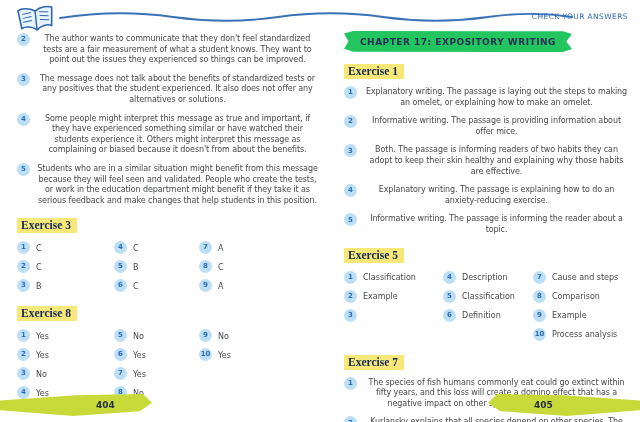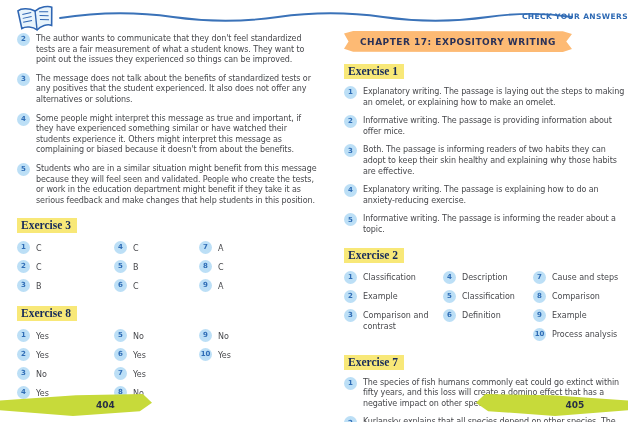--- a/index.html
+++ b/index.html
@@ -7,77 +7,76 @@
     width:640px;height:422px;position:relative;overflow:hidden;
     background:#ffffff;
     font-family:"DejaVu Sans",sans-serif;
     color:#47484c;
   }
   
   .hdr-book{position:absolute;left:15px;top:4px;width:42px;height:32px;}
   .hdr-wave{position:absolute;left:58px;top:9px;}
   .hdr-label{
     position:absolute;right:12px;top:12px;
-    font-size:7.5px;font-weight:bold;letter-spacing:.4px;
+    font-size:7.5px;font-weight:normal;letter-spacing:.4px;
     color:#2e6ab4;white-space:nowrap;
   }
   
   .page-left{position:absolute;left:17px;top:34px;width:302px;}
   .page-right{position:absolute;left:344px;top:30px;width:286px;}
   
   .para-item{display:flex;gap:6px;margin-bottom:8px;font-size:8px;line-height:10.6px;letter-spacing:-.1px;}
   .num-badge{
     flex:none;width:13px;height:13px;border-radius:50%;
     background:#bcdff6;color:#2f6db6;
     font-size:7px;font-weight:bold;
     display:inline-flex;align-items:center;justify-content:center;
     margin-top:-1px;
   }
-  .para-text{flex:1;}
+  .para-text{flex:1;text-align:center;}
   
   .ex-heading{
     display:inline-block;
     font-family:"Liberation Serif",serif;font-weight:bold;
     font-size:11.5px;color:#15295a;
     background:#f8e878;padding:1px 6px 2px 4px;
     margin:3px 0 8px 0;
   }
   
   .answers{display:grid;margin-bottom:4px;}
   .answers.left-grid{grid-template-columns:97px 85px 1fr;}
   .answers.right-grid{grid-template-columns:99px 90px 1fr;}
   .ans-col{display:flex;flex-direction:column;}
   .ans-row{display:flex;gap:6px;margin-bottom:6px;font-size:8px;line-height:11px;align-items:flex-start;}
   .ans-row .num-badge{margin-top:0;}
   .ans-label{padding-top:1.5px;}
   
   .chapter-banner{
     display:inline-block;
-    background:#fdba74;color:#2a3157;
+    background:#22c55e;color:#2a3157;
     font-size:9px;font-weight:bold;letter-spacing:.5px;
     padding:6px 16px 5px 16px;margin-bottom:8px;
     clip-path:polygon(0 12%,4% 0,96% 1%,100% 14%,97.5% 50%,100% 86%,96% 100%,4% 99%,0 84%,2% 50%);
     white-space:nowrap;
   }
   
   .page-num-banner{
     position:absolute;bottom:6px;height:22px;width:152px;
     background:#c7da3a;color:#283044;
     font-size:9px;font-weight:bold;
     display:flex;align-items:center;margin-top:32px;
   }
   .page-num-banner.left{
     left:0;
     clip-path:polygon(0 30%,50% 6%,94% 0,100% 40%,92% 78%,48% 100%,0 74%);
   }
   .page-num-banner.left span{padding-left:96px;}
   .page-num-banner.right{
-    right:12px;
+    right:0;
     clip-path:polygon(0 40%,6% 0,50% 6%,100% 30%,100% 74%,52% 100%,8% 78%);
-    justify-content:center;
   }
   .page-num-banner.right span{padding-left:46px;}
 </style>
 </head>
 <body>
 
 <div class="hdr-book">
   <svg width="42" height="32" viewBox="0 0 42 32">
     <g transform="rotate(-6 21 16)">
       <path d="M21 7 C15 3 7 3 4 5 L6 23 C10 21 17 22 21 26 C25 22 32 21 36 23 L38 5 C35 3 27 3 21 7 Z" fill="#e8f4fc" stroke="#2f66b3" stroke-width="1.6"></path>
@@ -230,34 +229,33 @@
   </div>
   <div class="para-item">
     <span class="num-badge">4</span>
     <span class="para-text">Explanatory writing. The passage is explaining how to do an anxiety-reducing exercise.</span>
   </div>
   <div class="para-item">
     <span class="num-badge">5</span>
     <span class="para-text">Informative writing. The passage is informing the reader about a topic.</span>
   </div>
 
-  <div class="ex-heading">Exercise 2</div>
+  <div class="ex-heading">Exercise 5</div>
   <div class="answers right-grid">
     <div class="ans-col">
       <div class="ans-row">
           <span class="num-badge">1</span>
           <span class="ans-label">Classification</span>
         </div>
       <div class="ans-row">
           <span class="num-badge">2</span>
           <span class="ans-label">Example</span>
         </div>
       <div class="ans-row">
           <span class="num-badge">3</span>
-          <span class="ans-label">Comparison and contrast</span>
         </div>
     </div>
     <div class="ans-col">
       <div class="ans-row">
           <span class="num-badge">4</span>
           <span class="ans-label">Description</span>
         </div>
       <div class="ans-row">
           <span class="num-badge">5</span>
           <span class="ans-label">Classification</span>

